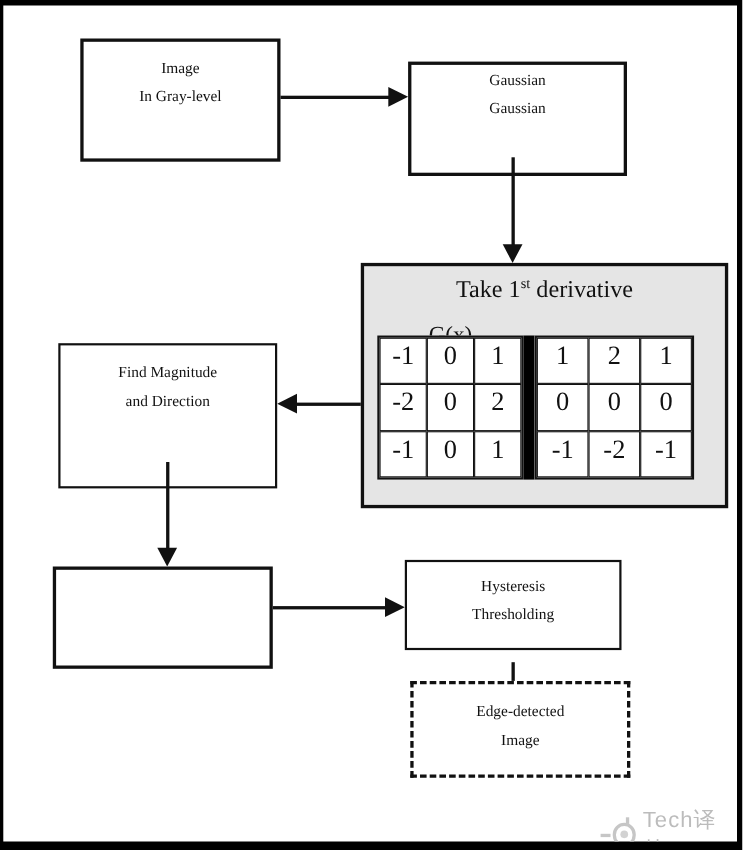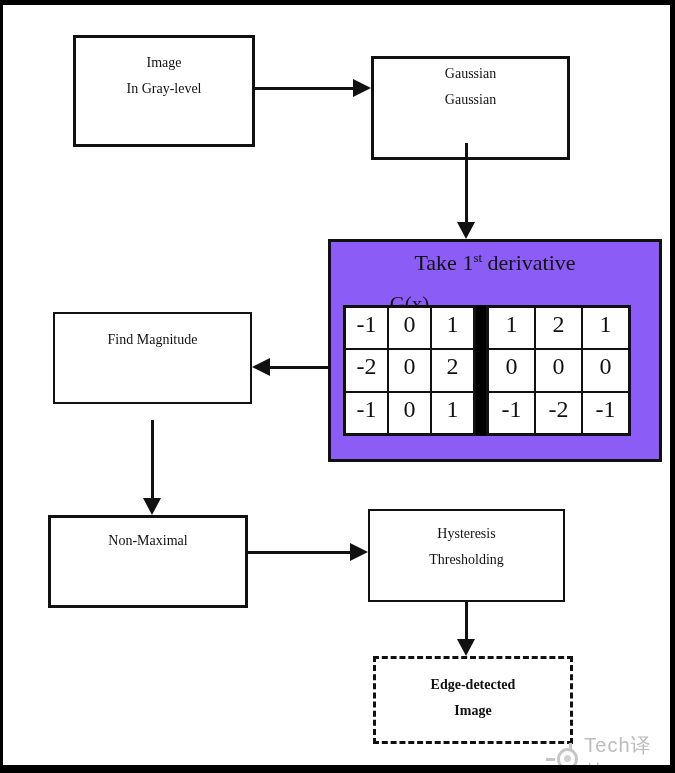--- a/index.html
+++ b/index.html
@@ -44,21 +44,21 @@
   .head-down {
     position: absolute; width: 0; height: 0;
     border-top: 17px solid #111111;
     border-left: 9px solid transparent;
     border-right: 9px solid transparent;
   }
   .bigbox {
     position: absolute;
     left: 325px; top: 234px; width: 334px; height: 223px;
     border: 3px solid #111111;
-    background: #8b5cf6;
+    background: #e5e5e5;
   }
   .deriv-title {
     position: absolute;
     left: 0; top: 8px; width: 100%;
     text-align: center;
     font-size: 22px;
   }
   .deriv-title sup { font-size: 13px; }
   .klabel {
     position: absolute;
@@ -174,43 +174,43 @@
         <div class="kcell">-1</div>
         <div class="kcell">-2</div>
         <div class="kcell">-1</div>
       </div>
     </div>
   </div>
 
   <div class="hline" style="left:266px; top:361px; width:59px;"></div>
   <div class="head-left" style="left:249px; top:353px;"></div>
 
-  <div class="node thin" style="left:50px; top:307px; width:199px; height:92px; padding-top:13px;">
+  <div class="node thin" style="left:50px; top:307px; width:199px; height:132px; padding-top:13px;">
     <span class="ln">Find Magnitude</span>
+    <span class="ln">and Direction</span>
   </div>
 
   <div class="vline" style="left:148px; top:415px; height:80px;"></div>
   <div class="head-down" style="left:140px; top:493px;"></div>
 
   <div class="node" style="left:45px; top:510px; width:200px; height:93px; padding-top:10px;">
-    <span class="ln">Non-Maximal</span>
   </div>
 
   <div class="hline" style="left:245px; top:546px; width:104px;"></div>
   <div class="head-right" style="left:347px; top:538px;"></div>
 
-  <div class="node thin" style="left:365px; top:504px; width:197px; height:93px; padding-top:10px;">
+  <div class="node thin" style="left:365px; top:504px; width:197px; height:82px; padding-top:10px;">
     <span class="ln">Hysteresis</span>
     <span class="ln">Thresholding</span>
   </div>
 
   <div class="vline" style="left:462px; top:597px; height:38px;"></div>
   <div class="head-down" style="left:454px; top:634px;"></div>
 
-  <div class="node dashed" style="left:370px; top:651px; width:200px; height:88px; padding-top:13px;font-weight:bold;">
+  <div class="node dashed" style="left:370px; top:614px; width:200px; height:88px; padding-top:13px;">
     <span class="ln">Edge-detected</span>
     <span class="ln">Image</span>
   </div>
 
   <div class="watermark">
     <div class="wm-dash"></div>
     <div class="wm-logo"></div>
     <div class="wm-text">Tech译林</div>
   </div>
 

